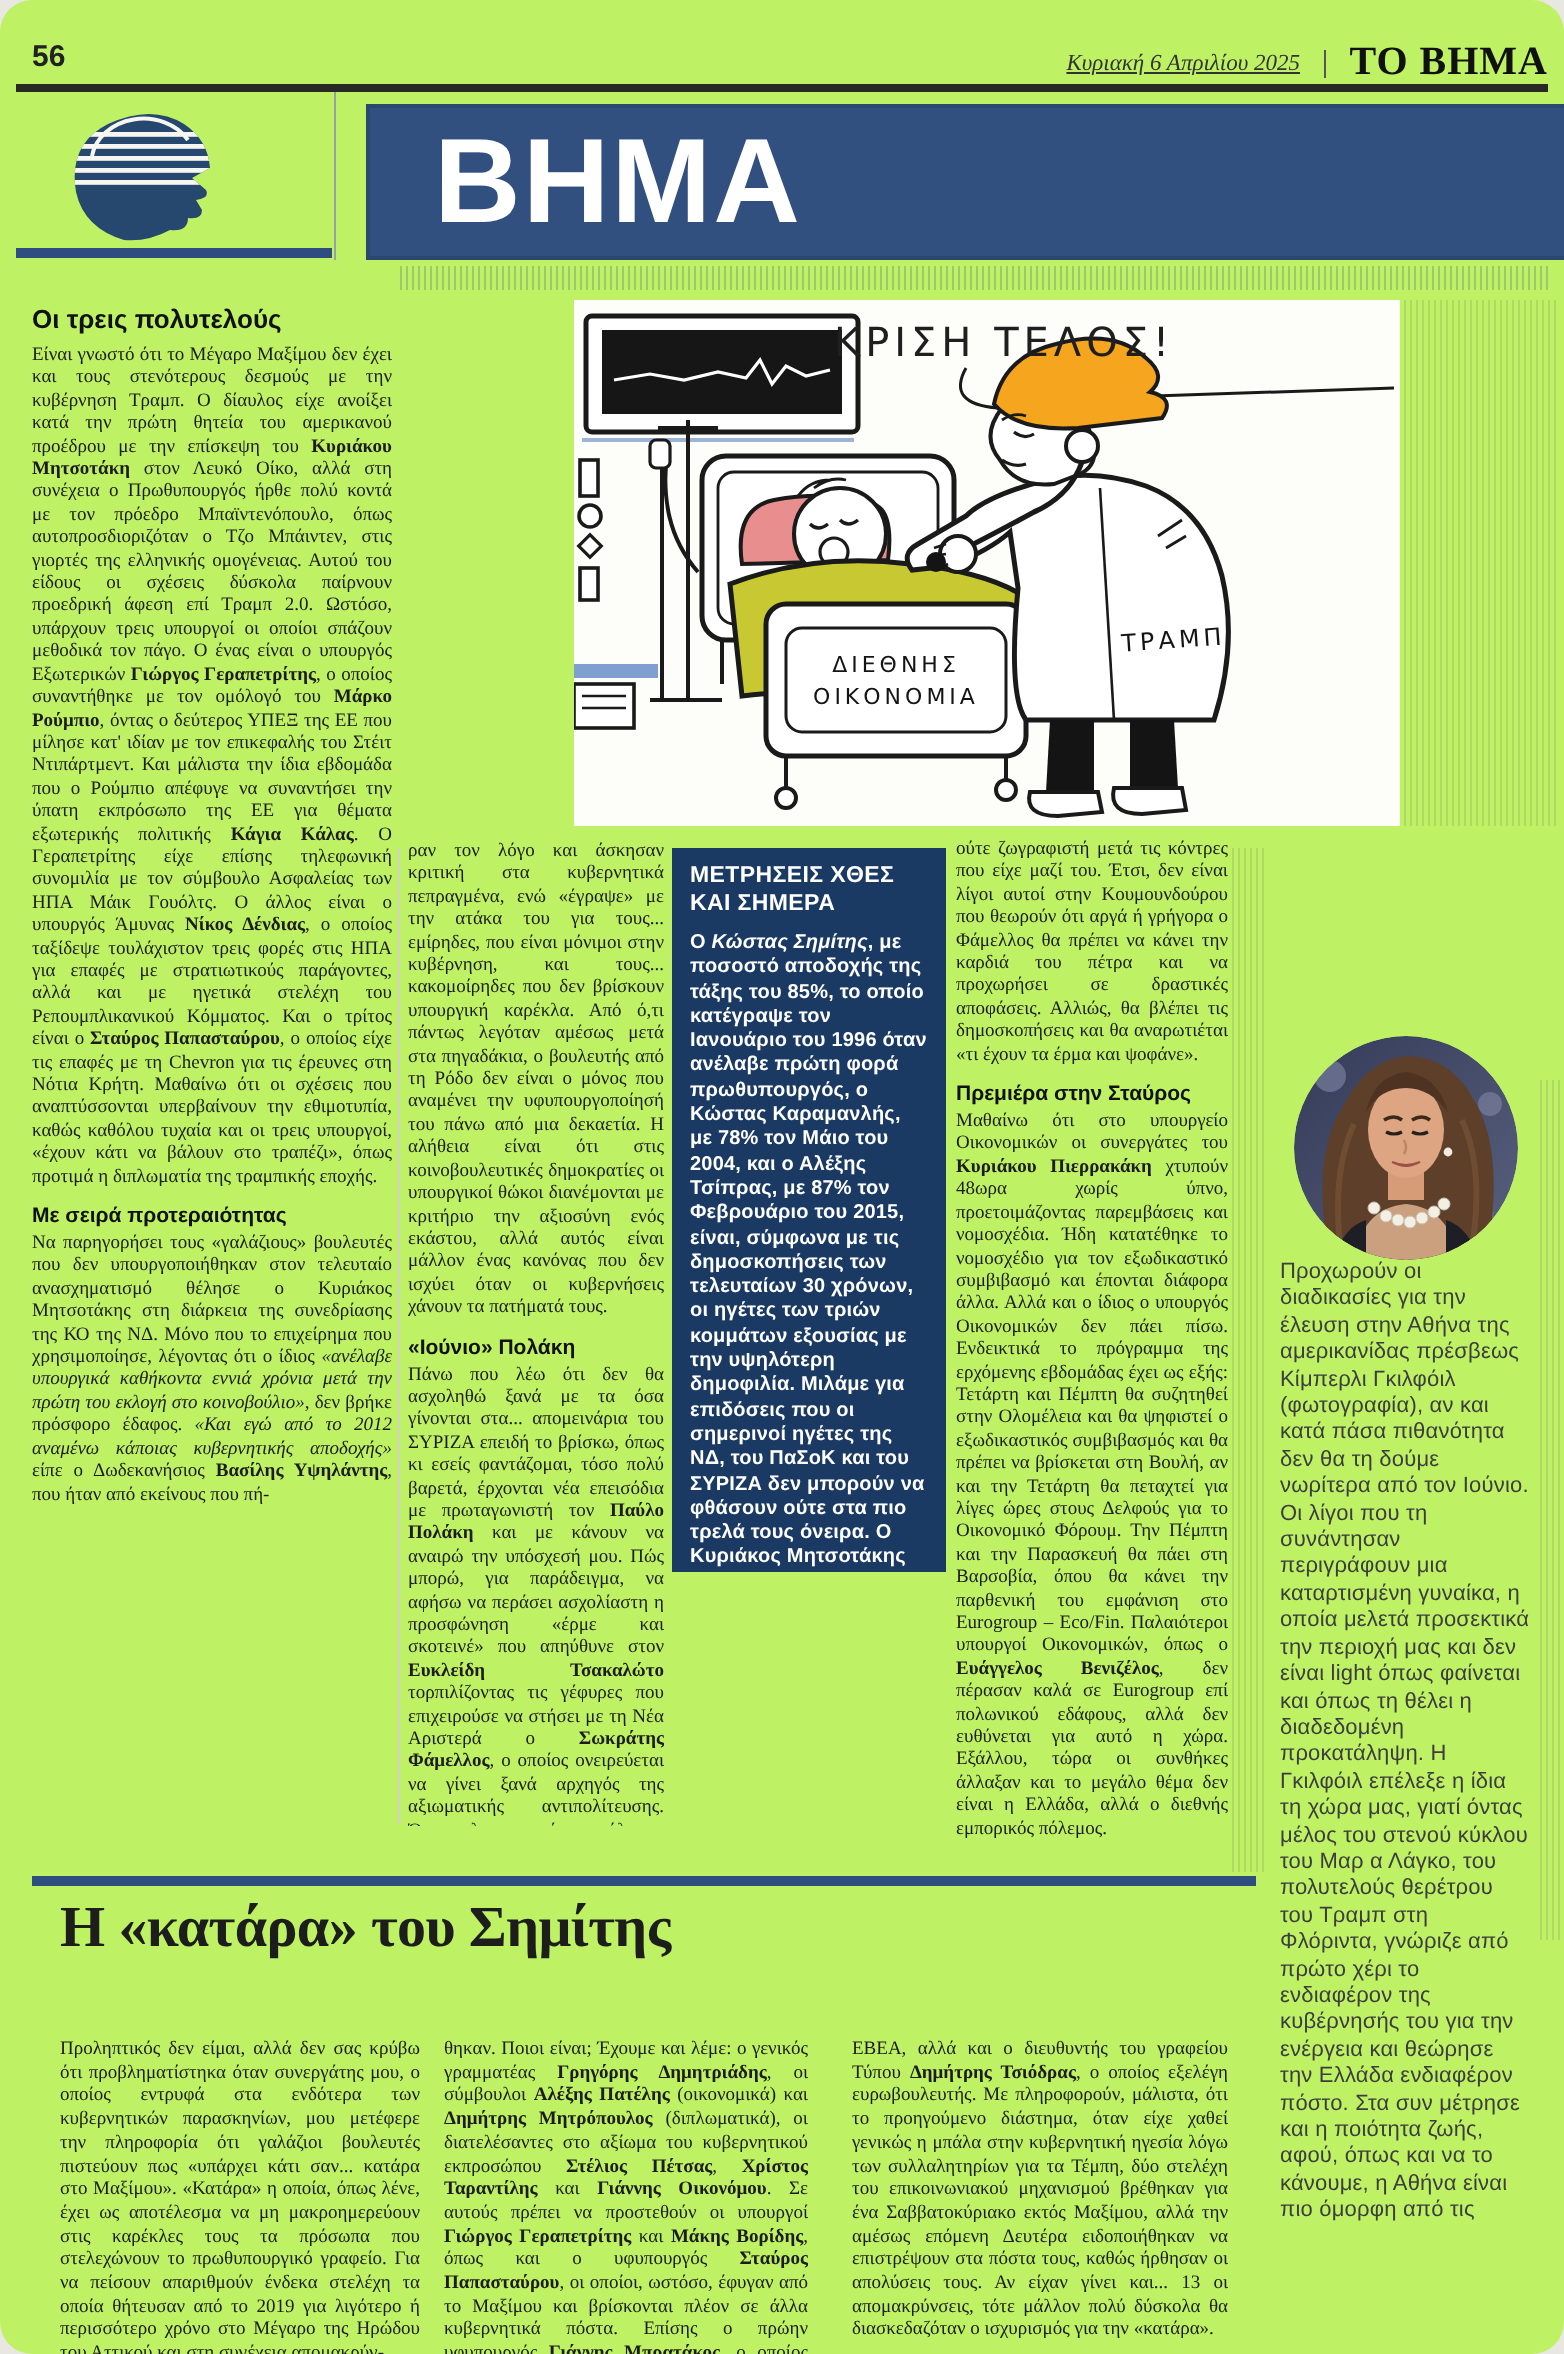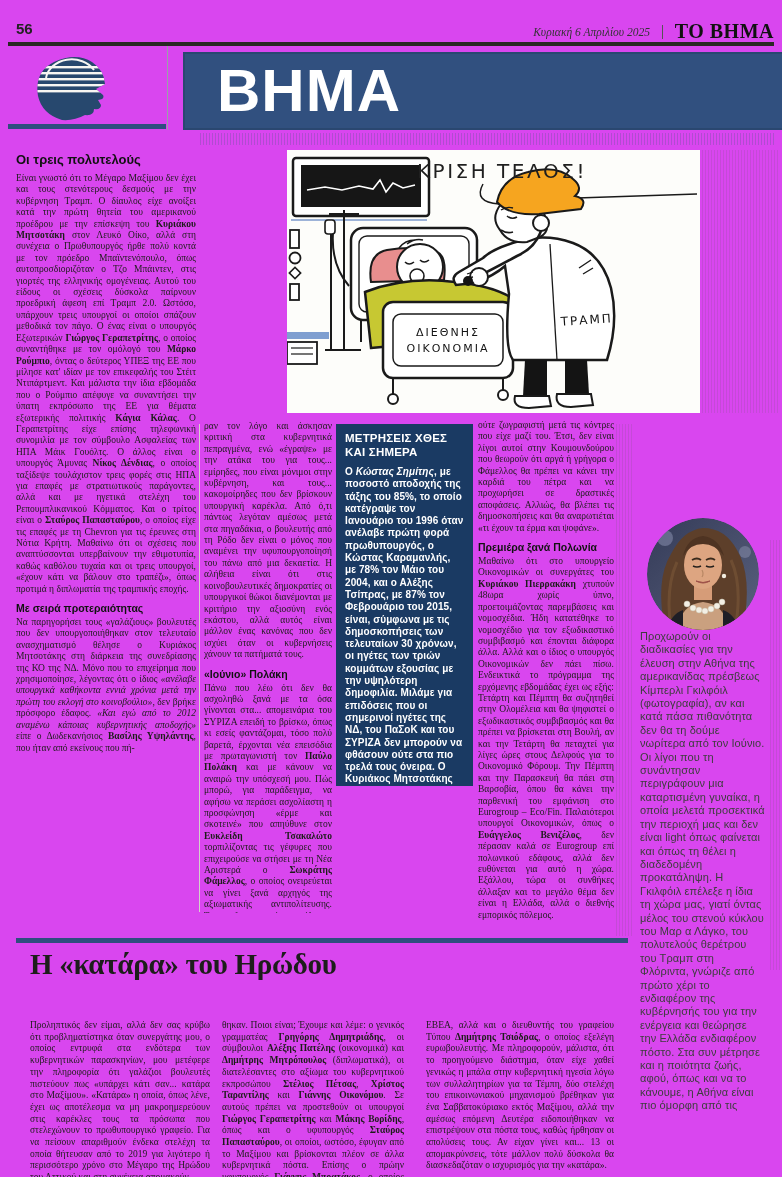--- a/index.html
+++ b/index.html
@@ -1,23 +1,23 @@
 <!DOCTYPE html>
 <html><head>
 <meta charset="utf-8">
 <style>
   html,body{margin:0;padding:0;background:#e9e7e2;}
-  .page{position:relative;width:782px;height:1177px;background:#d946ef;overflow:hidden;
-        font-family:"Liberation Serif",serif;color:#1c1c1a;}
+  .page{position:relative;width:782px;height:1177px;background:#bef264;overflow:hidden;
+        font-family:"Liberation Serif",serif;color:#1c1c1a;border-radius:16px;}
   
   .pagenum{position:absolute;left:16px;top:20px;font-family:"Liberation Sans",sans-serif;
            font-weight:bold;font-size:15px;color:#222;}
   .issue-date{position:absolute;left:500px;top:25px;width:150px;font-style:italic;
               font-size:11.5px;color:#333;text-align:right;padding-right:12px;
-              border-right:1px solid #555;height:14px;line-height:14px;}
+              border-right:1px solid #555;height:14px;line-height:14px;text-decoration:underline;}
   .paper-name{position:absolute;right:8px;top:20px;font-family:"Liberation Serif",serif;
               font-weight:bold;font-size:20px;letter-spacing:.5px;color:#111;}
   .top-rule{position:absolute;left:8px;top:42px;width:766px;height:4px;background:#292823;}
   .v-div{position:absolute;left:167px;top:46px;width:1px;height:84px;background:#9aa0a8;}
   
   .logo-box{position:absolute;left:28px;top:54px;width:132px;height:68px;}
   .logo-underline{position:absolute;left:8px;top:124px;width:158px;height:5px;background:#2f4e7f;}
   .masthead{position:absolute;left:171px;top:52px;width:630px;height:78px;background:#31507f;
             display:flex;align-items:center;padding-left:34px;box-sizing:border-box;
             box-shadow:inset 0 0 0 2px #2a4770;margin-left:12px;}
@@ -192,21 +192,21 @@
     <p>Πάνω που λέω ότι δεν θα ασχοληθώ ξανά με τα όσα γίνονται στα... απομεινάρια του ΣΥΡΙΖΑ επειδή το βρίσκω, όπως κι εσείς φαντάζομαι, τόσο πολύ βαρετά, έρχονται νέα επεισόδια με πρωταγωνιστή τον <b>Παύλο Πολάκη</b> και με κάνουν να αναιρώ την υπόσχεσή μου. Πώς μπορώ, για παράδειγμα, να αφήσω να περάσει ασχολίαστη η προσφώνηση «έρμε και σκοτεινέ» που απηύθυνε στον <b>Ευκλείδη Τσακαλώτο</b> τορπιλίζοντας τις γέφυρες που επιχειρούσε να στήσει με τη Νέα Αριστερά ο <b>Σωκράτης Φάμελλος</b>, ο οποίος ονειρεύεται να γίνει ξανά αρχηγός της αξιωματικής αντιπολίτευσης. Όπως πληροφορούμαι, μάλιστα, ο «αψύς Σφακιανός» ορθώνει το ανάστημά του και στην επανένταξη της , την οποία δεν θέλει να βλέπει</p>
   </div>
 
   <div class="infobox">
     <h4>ΜΕΤΡΗΣΕΙΣ ΧΘΕΣ ΚΑΙ ΣΗΜΕΡΑ</h4>
     <div class="ib-body">Ο <i>Κώστας Σημίτης</i>, με ποσοστό αποδοχής της τάξης του 85%, το οποίο κατέγραψε τον Ιανουάριο του 1996 όταν ανέλαβε πρώτη φορά πρωθυπουργός, ο Κώστας Καραμανλής, με 78% τον Μάιο του 2004, και ο Αλέξης Τσίπρας, με 87% τον Φεβρουάριο του 2015, είναι, σύμφωνα με τις δημοσκοπήσεις των τελευταίων 30 χρόνων, οι ηγέτες των τριών κομμάτων εξουσίας με την υψηλότερη δημοφιλία. Μιλάμε για επιδόσεις που οι σημερινοί ηγέτες της ΝΔ, του ΠαΣοΚ και του ΣΥΡΙΖΑ δεν μπορούν να φθάσουν ούτε στα πιο τρελά τους όνειρα. Ο Κυριάκος Μητσοτάκης είναι στο 29%, ο Νίκος Ανδρουλάκης στο 15% και ο Σωκράτης Φάμελλος στο 24%. Με την ευκαιρία να σας μεταφέρω και τη διαπίστωση που, όπως μου λέει συνεργάτης, κάνει στον φιλικό του κύκλο ο Κώστας Καραμανλής για τη δημοσκοπική απήχηση της κυβερνητικής παράταξης: , φέρεται ειπών ο πρώην πρωθυπουργός. Και για όσους δεν θυμούνται, το ποσοστό που έλαβε τότε η ΝΔ ήταν 18,85%.</div>
   </div>
 
   <div class="col" id="col4">
     <p>ούτε ζωγραφιστή μετά τις κόντρες που είχε μαζί του. Έτσι, δεν είναι λίγοι αυτοί στην Κουμουνδούρου που θεωρούν ότι αργά ή γρήγορα ο Φάμελλος θα πρέπει να κάνει την καρδιά του πέτρα και να προχωρήσει σε δραστικές αποφάσεις. Αλλιώς, θα βλέπει τις δημοσκοπήσεις και θα αναρωτιέται «τι έχουν τα έρμα και ψοφάνε».</p>
-    <h3>Πρεμιέρα ξανά Πολωνία</h3>
+    <h3>Πρεμιέρα στην Σταύρος</h3>
     <p>Μαθαίνω ότι στο υπουργείο Οικονομικών οι συνεργάτες του <b>Κυριάκου Πιερρακάκη</b> χτυπούν 48ωρα χωρίς ύπνο, προετοιμάζοντας παρεμβάσεις και νομοσχέδια. Ήδη κατατέθηκε το νομοσχέδιο για τον εξωδικαστικό συμβιβασμό και έπονται διάφορα άλλα. Αλλά και ο ίδιος ο υπουργός Οικονομικών δεν πάει πίσω. Ενδεικτικά το πρόγραμμα της ερχόμενης εβδομάδας έχει ως εξής: Τετάρτη και Πέμπτη θα συζητηθεί στην Ολομέλεια και θα ψηφιστεί ο εξωδικαστικός συμβιβασμός και θα πρέπει να βρίσκεται στη Βουλή, αν και την Τετάρτη θα πεταχτεί για λίγες ώρες στους Δελφούς για το Οικονομικό Φόρουμ. Την Πέμπτη και την Παρασκευή θα πάει στη Βαρσοβία, όπου θα κάνει την παρθενική του εμφάνιση στο Eurogroup – Eco/Fin. Παλαιότεροι υπουργοί Οικονομικών, όπως ο <b>Ευάγγελος Βενιζέλος</b>, δεν πέρασαν καλά σε Eurogroup επί πολωνικού εδάφους, αλλά δεν ευθύνεται για αυτό η χώρα. Εξάλλου, τώρα οι συνθήκες άλλαξαν και το μεγάλο θέμα δεν είναι η Ελλάδα, αλλά ο διεθνής εμπορικός πόλεμος.</p>
   </div>
 
   <div class="hatch gray" style="left:616px;top:424px;width:18px;height:512px;"></div>
 
   <div class="portrait">
     <svg width="112" height="112" viewBox="0 0 112 112">
       <defs>
         <linearGradient id="pbg" x1="0" y1="0" x2="1" y2="1">
           <stop offset="0" stop-color="#343b58"></stop>
@@ -242,19 +242,19 @@
             <circle cx="64" cy="91" r="3"></circle>
             <circle cx="70" cy="88" r="3"></circle>
           <circle cx="75" cy="84" r="3"></circle>
         </g>
       </g>
     </svg>
   </div>
   <div class="caption">Προχωρούν οι διαδικασίες για την έλευση στην Αθήνα της αμερικανίδας πρέσβεως Κίμπερλι Γκιλφόιλ (φωτογραφία), αν και κατά πάσα πιθανότητα δεν θα τη δούμε νωρίτερα από τον Ιούνιο. Οι λίγοι που τη συνάντησαν περιγράφουν μια καταρτισμένη γυναίκα, η οποία μελετά προσεκτικά την περιοχή μας και δεν είναι light όπως φαίνεται και όπως τη θέλει η διαδεδομένη προκατάληψη. Η Γκιλφόιλ επέλεξε η ίδια τη χώρα μας, γιατί όντας μέλος του στενού κύκλου του Μαρ α Λάγκο, του πολυτελούς θερέτρου του Τραμπ στη Φλόριντα, γνώριζε από πρώτο χέρι το ενδιαφέρον της κυβέρνησής του για την ενέργεια και θεώρησε την Ελλάδα ενδιαφέρον πόστο. Στα συν μέτρησε και η ποιότητα ζωής, αφού, όπως και να το κάνουμε, η Αθήνα είναι πιο όμορφη από τις μουντές Βρυξέλλες.</div>
 
   <div class="bottom-rule"></div>
-  <div class="bottom-title">Η «κατάρα» του Ηρώδου</div>
+  <div class="bottom-title">Η «κατάρα» του Σημίτης</div>
   <div class="bcol" id="bcol1">Προληπτικός δεν είμαι, αλλά δεν σας κρύβω ότι προβληματίστηκα όταν συνεργάτης μου, ο οποίος εντρυφά στα ενδότερα των κυβερνητικών παρασκηνίων, μου μετέφερε την πληροφορία ότι γαλάζιοι βουλευτές πιστεύουν πως «υπάρχει κάτι σαν... κατάρα στο Μαξίμου». «Κατάρα» η οποία, όπως λένε, έχει ως αποτέλεσμα να μη μακροημερεύουν στις καρέκλες τους τα πρόσωπα που στελεχώνουν το πρωθυπουργικό γραφείο. Για να πείσουν απαριθμούν ένδεκα στελέχη τα οποία θήτευσαν από το 2019 για λιγότερο ή περισσότερο χρόνο στο Μέγαρο της Ηρώδου του Αττικού και στη συνέχεια απομακρύν-</div>
   <div class="bcol" id="bcol2">θηκαν. Ποιοι είναι; Έχουμε και λέμε: ο γενικός γραμματέας <b>Γρηγόρης Δημητριάδης</b>, οι σύμβουλοι <b>Αλέξης Πατέλης</b> (οικονομικά) και <b>Δημήτρης Μητρόπουλος</b> (διπλωματικά), οι διατελέσαντες στο αξίωμα του κυβερνητικού εκπροσώπου <b>Στέλιος Πέτσας</b>, <b>Χρίστος Ταραντίλης</b> και <b>Γιάννης Οικονόμου</b>. Σε αυτούς πρέπει να προστεθούν οι υπουργοί <b>Γιώργος Γεραπετρίτης</b> και <b>Μάκης Βορίδης</b>, όπως και ο υφυπουργός <b>Σταύρος Παπασταύρου</b>, οι οποίοι, ωστόσο, έφυγαν από το Μαξίμου και βρίσκονται πλέον σε άλλα κυβερνητικά πόστα. Επίσης ο πρώην υφυπουργός <b>Γιάννης Μπρατάκος</b>, ο οποίος επανέκαμψε στο</div>
   <div class="bcol" id="bcol3">ΕΒΕΑ, αλλά και ο διευθυντής του γραφείου Τύπου <b>Δημήτρης Τσιόδρας</b>, ο οποίος εξελέγη ευρωβουλευτής. Με πληροφορούν, μάλιστα, ότι το προηγούμενο διάστημα, όταν είχε χαθεί γενικώς η μπάλα στην κυβερνητική ηγεσία λόγω των συλλαλητηρίων για τα Τέμπη, δύο στελέχη του επικοινωνιακού μηχανισμού βρέθηκαν για ένα Σαββατοκύριακο εκτός Μαξίμου, αλλά την αμέσως επόμενη Δευτέρα ειδοποιήθηκαν να επιστρέψουν στα πόστα τους, καθώς ήρθησαν οι απολύσεις τους. Αν είχαν γίνει και... 13 οι απομακρύνσεις, τότε μάλλον πολύ δύσκολα θα διασκεδαζόταν ο ισχυρισμός για την «κατάρα».</div>
   <div class="hatch gray" style="left:770px;top:540px;width:11px;height:430px;"></div>
 
 </div>
 
 </body></html>

